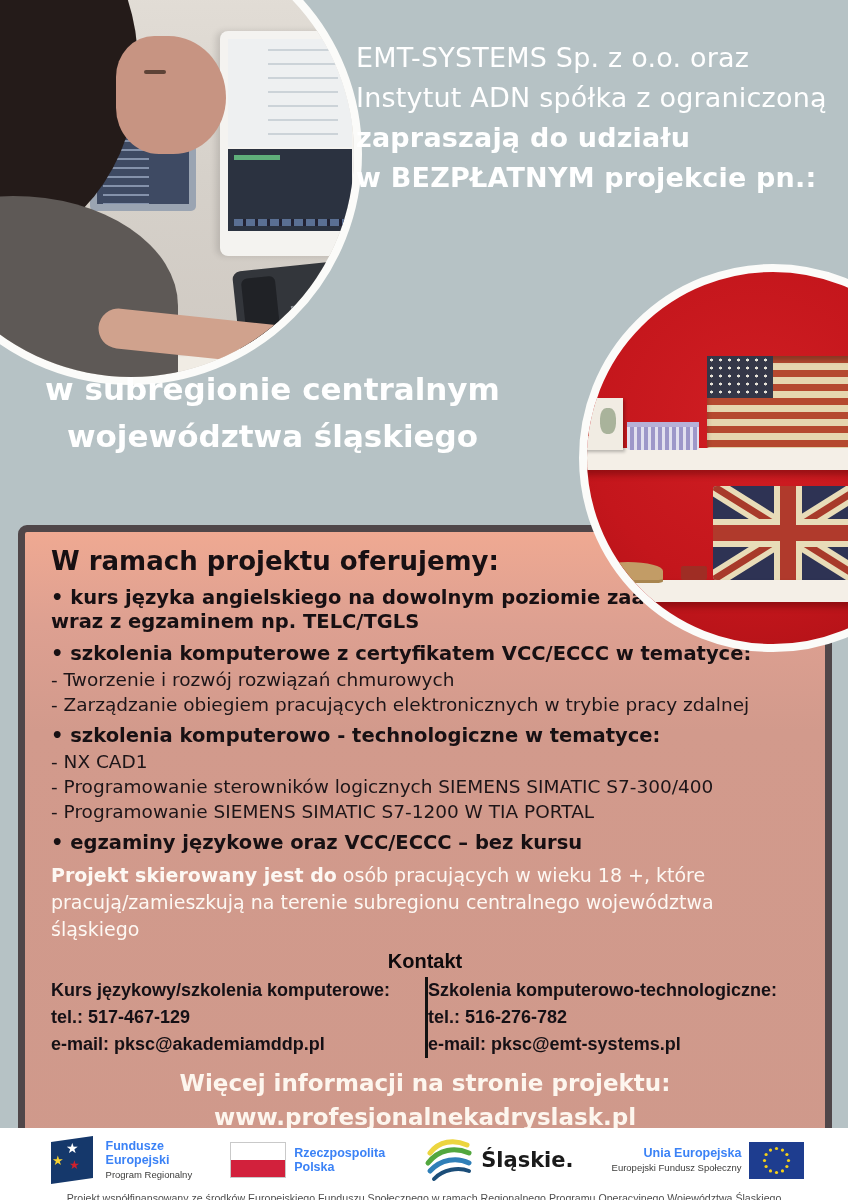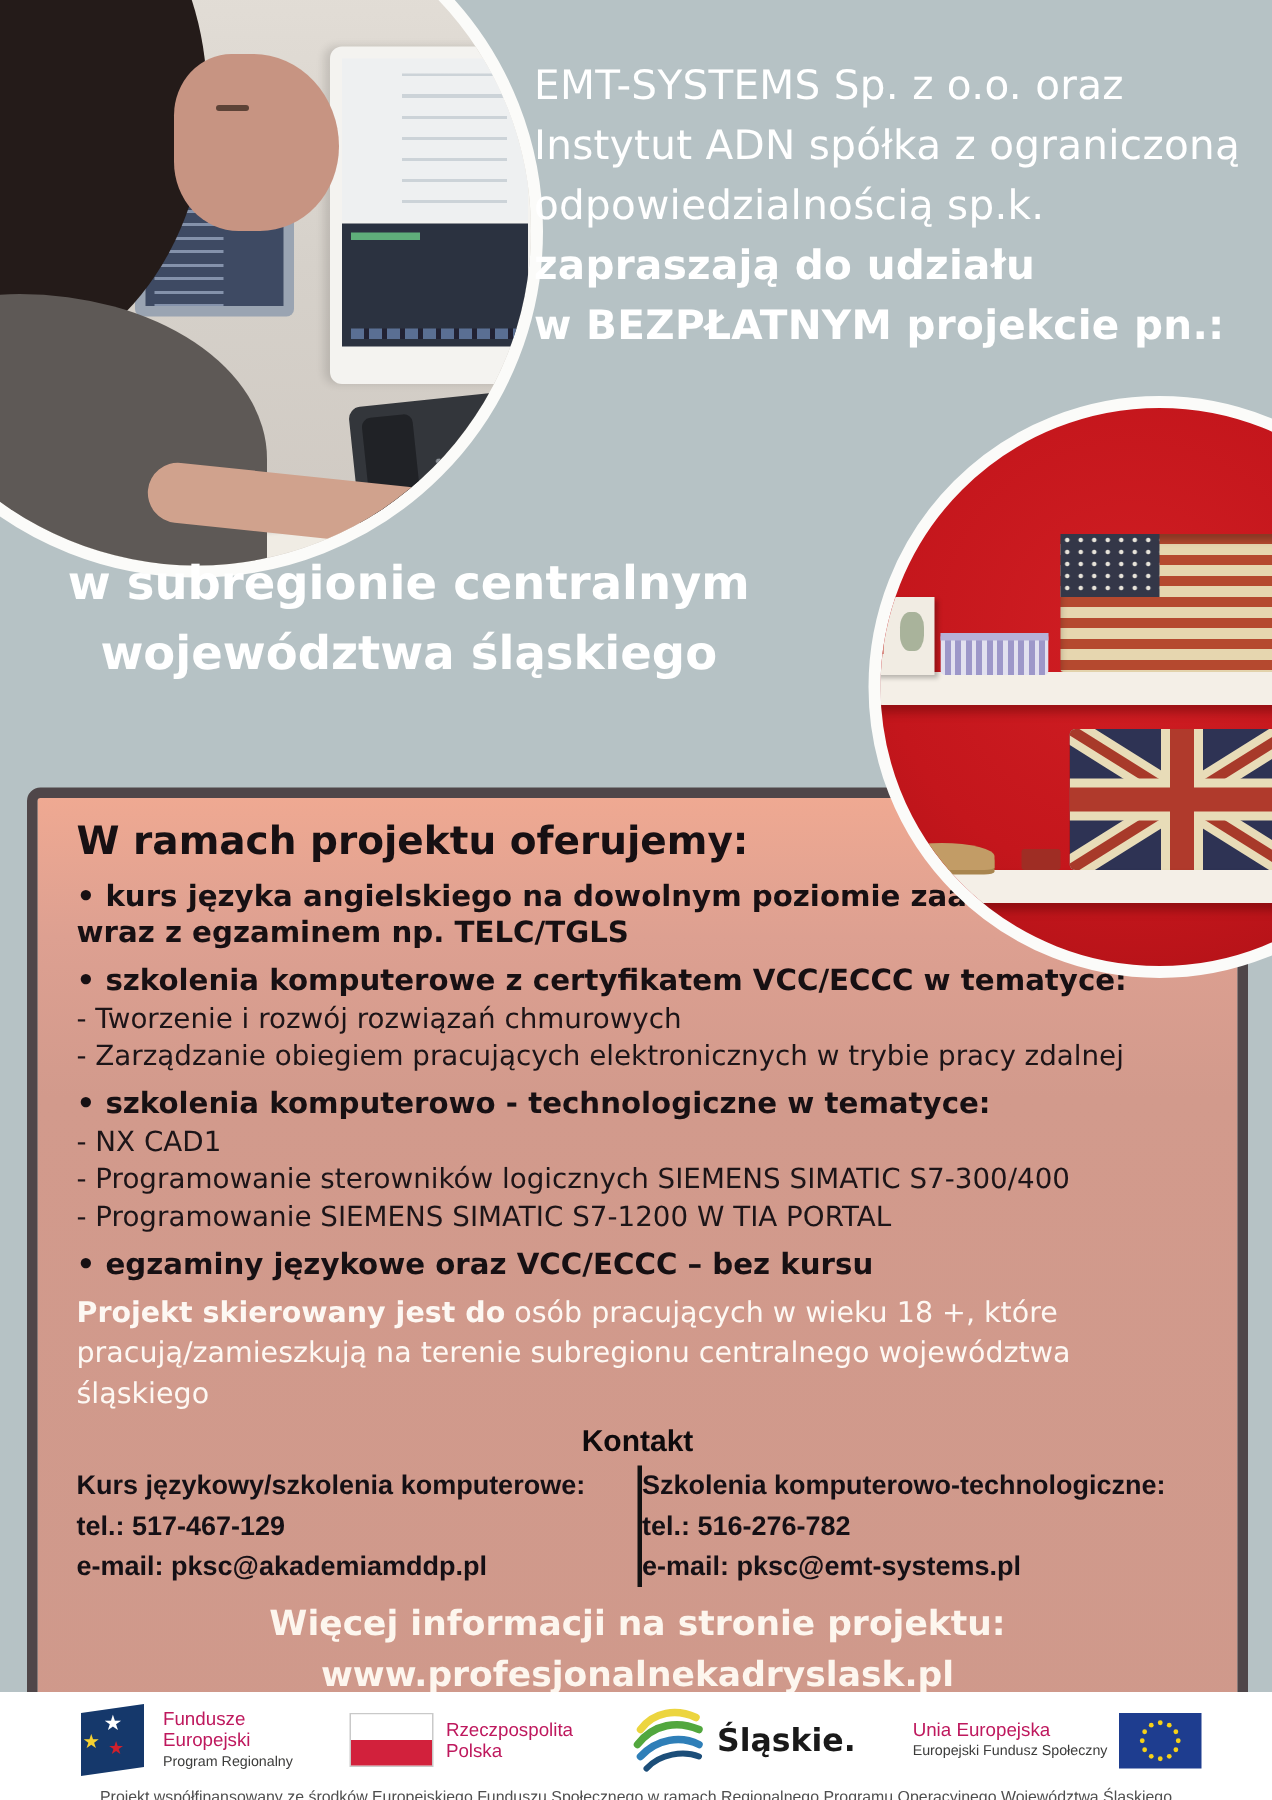--- a/index.html
+++ b/index.html
@@ -92,27 +92,27 @@
   .contact-cols{display:flex;margin-top:2px;}
   .contact-col{width:50%;font-weight:700;font-size:18px;line-height:27px;color:#151015;}
   .contact-col.right{border-left:3px solid #121212;box-sizing:border-box;}
   .more-info{margin-top:8px;text-align:center;color:#fdf6ee;font-weight:700;font-size:23px;line-height:34px;
     font-family:"DejaVu Sans",sans-serif;}
 
   
   .footer{position:absolute;left:0;top:1118px;width:848px;height:82px;background:#ffffff;z-index:6;}
   .logos{display:flex;align-items:center;justify-content:center;gap:38px;padding-top:7px;}
   .logo-group{display:flex;align-items:center;gap:8px;}
-  .logo-text .t1{font-weight:400;font-size:12.5px;line-height:14px;color:#be185d;}
+  .logo-text .t1{font-weight:700;font-size:12.5px;line-height:14px;color:#3b82f6;}
   .logo-text .t2{font-size:9.5px;line-height:12px;color:#3c3c3b;margin-top:2px;}
   .pl-flag{width:56px;height:36px;border:1px solid #c9c9c9;box-sizing:border-box;}
   .pl-flag .w{height:50%;background:#ffffff;}
   .pl-flag .r{height:50%;background:#d2213c;}
   .slaskie-label{font-weight:700;font-size:21px;color:#1a1a1a;font-family:"DejaVu Sans",sans-serif;}
-  .eu-text{text-align:left;}
+  .eu-text{text-align:right;}
   .eu-flag{width:55px;height:37px;background:#1e3d8f;position:relative;}
   .disclaimer{margin-top:6px;text-align:center;font-size:10.6px;line-height:15px;color:#4e4e4e;}
   .disclaimer .it{font-style:italic;}
 
   .tt{white-space:pre-wrap;}
 </style>
 </head>
 <body>
 
 <div class="poster">
@@ -130,21 +130,20 @@
     <div class="pl-phone"></div>
     <div class="pl-hair"></div>
     <div class="pl-face"></div>
     <div class="pl-sweater"></div>
     <div class="pl-arm"></div>
   </div>
 
   <div class="intro">
     <div>EMT-SYSTEMS Sp. z o.o. oraz</div>
     <div>Instytut ADN spółka z ograniczoną</div>
-    <div>odpowiedzialnością sp.k.</div>
     <div class="b">zapraszają do udziału</div>
     <div class="b">w BEZPŁATNYM projekcie pn.:</div>
   </div>
 
   <div class="main-title">
     <div>w subregionie centralnym</div>
     <div>województwa śląskiego</div>
   </div>
 
   <div class="photo-right">

